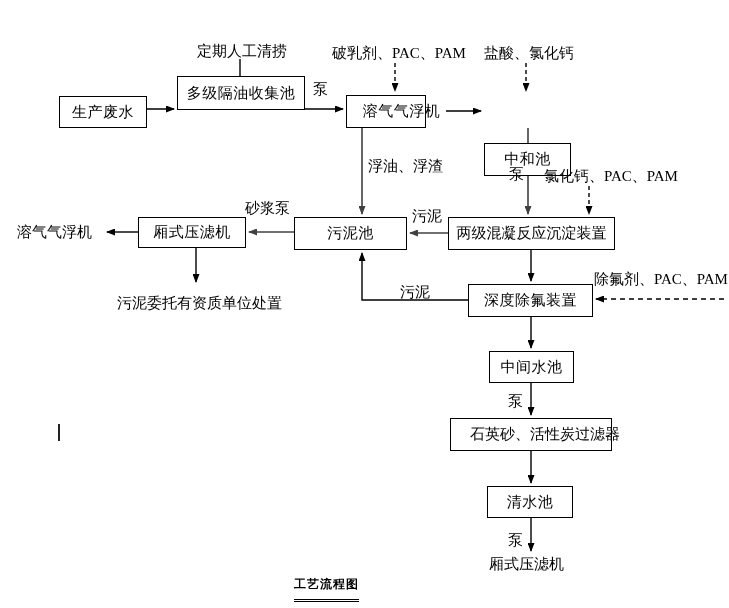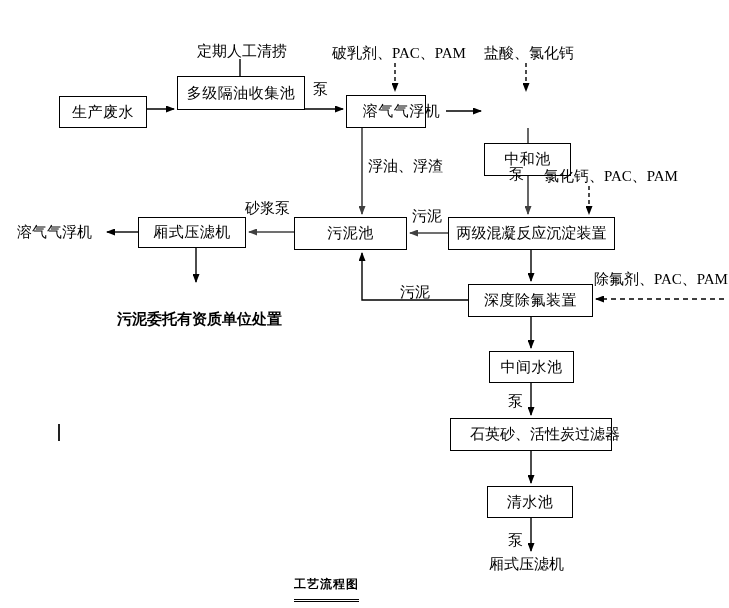--- a/index.html
+++ b/index.html
@@ -57,21 +57,21 @@
   #l-skim{left:197px;top:43px;}
   #l-pump-top{left:313px;top:81px;}
   #l-demul{left:332px;top:45px;}
   #l-hcl{left:484px;top:45px;}
   #l-scum{left:368px;top:158px;}
   #l-pump-neut{left:509px;top:166px;}
   #l-cacl2{left:544px;top:168px;}
   #l-sludge1{left:412px;top:208px;}
   #l-slurrypump{left:245px;top:200px;}
   #l-filtrate{left:17px;top:224px;}
-  #l-disposal{left:117px;top:311px;font-weight:bold;}
+  #l-disposal{left:117px;top:295px;}
   #l-sludge2{left:400px;top:284px;}
   #l-fluoragent{left:594px;top:271px;}
   #l-pump-mid{left:508px;top:393px;}
   #l-pump-out{left:508px;top:532px;}
   #l-plant{left:489px;top:556px;}
   #title{left:294px;top:576px;}
   #cursor-mark{left:58px;top:424px;}
 </style>
 </head>
 <body>

